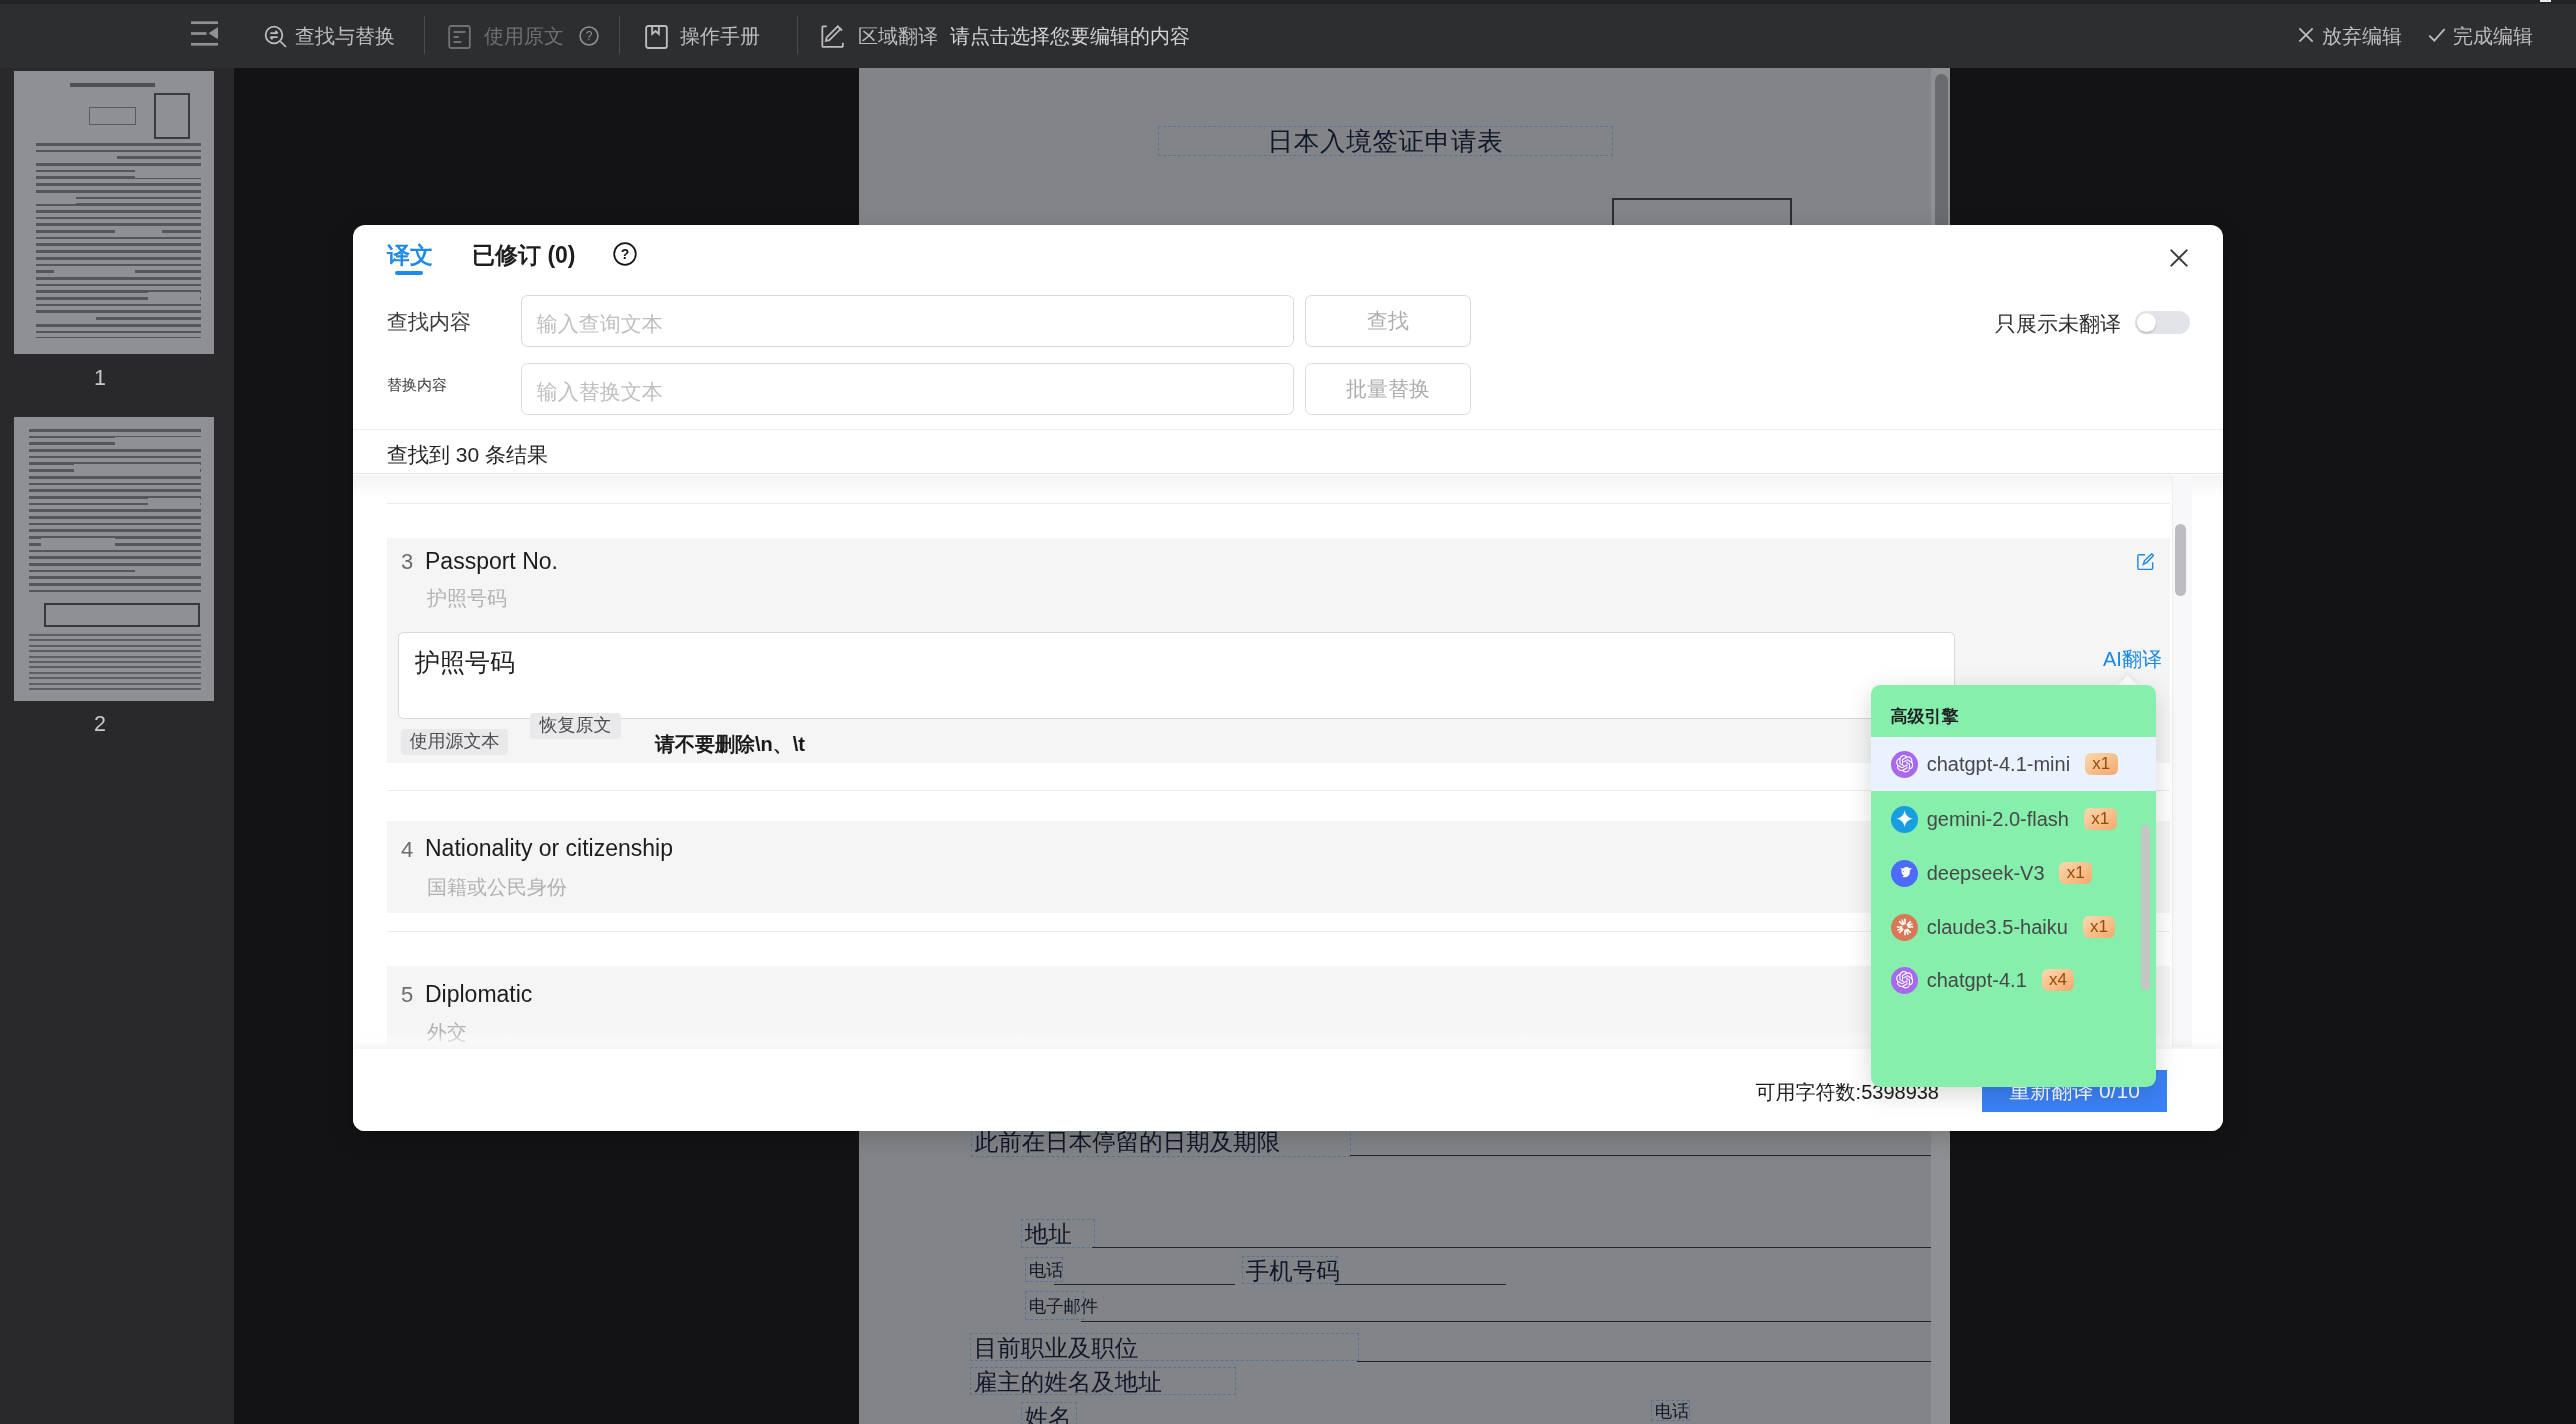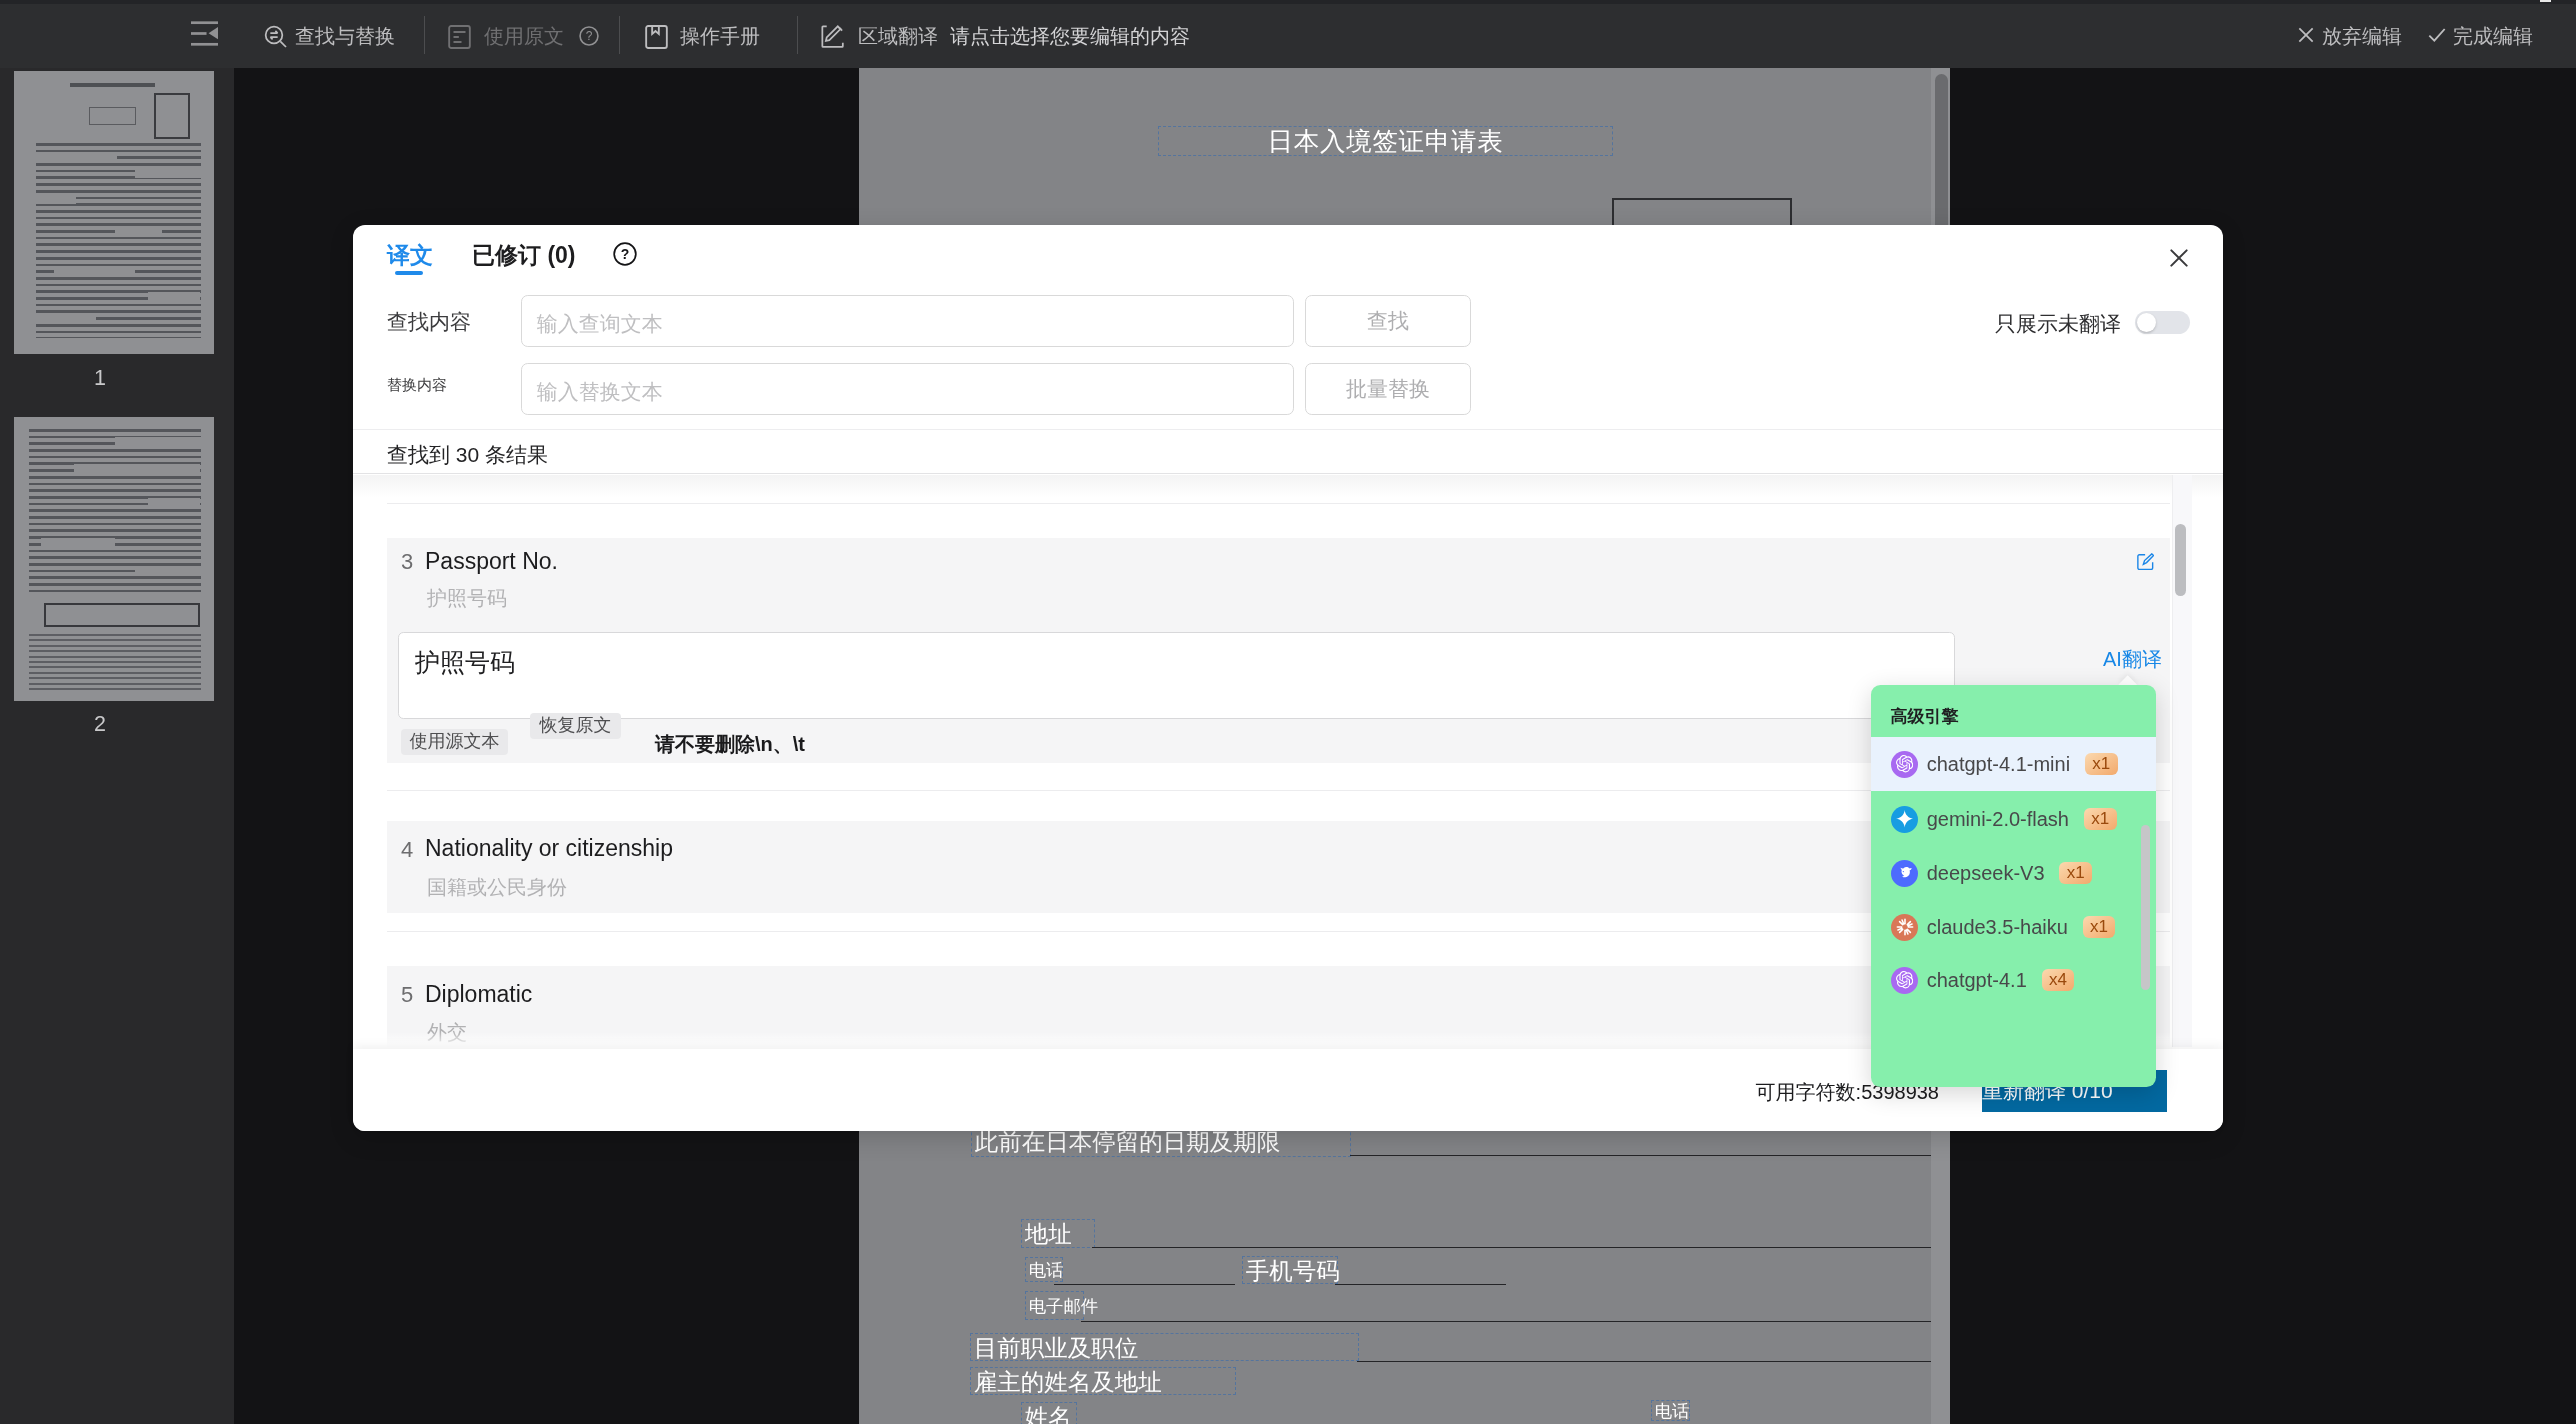--- a/index.html
+++ b/index.html
@@ -11,21 +11,21 @@
 .tbtxt{position:absolute;top:25.5px;height:21.5px;line-height:21.5px;font-size:20px;color:#bdbdbf;white-space:nowrap;}
 .tbsep{position:absolute;top:16px;width:1.3px;height:38px;background:#4c4d4f;}
 
 #sidebar{position:absolute;left:0;top:68px;width:234px;height:1356px;background:#29292b;}
 .thumb{position:absolute;left:14px;width:200px;background:#8f9093;}
 .tlabel{position:absolute;left:0;width:200px;text-align:center;color:#c9c9cb;font-size:21.5px;}
 
 #page{position:absolute;left:859px;top:68px;width:1091px;height:1356px;background:#838487;}
 #pagesb{position:absolute;left:1931px;top:68px;width:19px;height:1356px;background:#8f9093;}
 #pagesbthumb{position:absolute;left:1935px;top:74px;width:12.7px;height:335px;background:#6a6b6e;border-radius:6.7px;}
-.dbox{position:absolute;border:1.3px dashed #54749e;color:#ffffff;white-space:nowrap;}
+.dbox{position:absolute;border:1.3px dashed #54749e;color:#0f172a;white-space:nowrap;}
 .dline{position:absolute;height:1.3px;background:#242427;}
 .dtx{font-size:23.5px;}
 .dts{font-size:17.4px;}
 
 #modal{position:absolute;left:353px;top:225px;width:1870px;height:906px;background:#ffffff;border-radius:12px;box-shadow:0 6.7px 24px rgba(0,0,0,0.16);}
 .m{position:absolute;white-space:nowrap;}
 .inp{position:absolute;height:52px;border:1.3px solid #d9d9d9;border-radius:6.7px;box-sizing:border-box;background:#fff;}
 .inp span{position:absolute;left:14.8px;top:14px;font-size:21px;color:#bfbfc1;}
 .obtn{position:absolute;width:166px;height:52px;border:1.3px solid #d9d9d9;border-radius:6.7px;box-sizing:border-box;font-size:21px;color:#aeaeb0;text-align:center;line-height:50px;}
 .row{position:absolute;left:34px;width:1783px;background:#f5f5f6;}
@@ -210,21 +210,21 @@
   <div class="m" style="left:48px;top:757px;font-size:22px;color:#6d6d6f;">5</div>
   <div class="m" style="left:72px;top:756px;font-size:23px;color:#1c1c1e;">Diplomatic</div>
   <div class="m" style="left:74px;top:794px;font-size:20px;color:#b1b1b3;">外交</div>
   <div class="m" style="left:27px;top:807px;width:1798px;height:17.4px;background:linear-gradient(rgba(255,255,255,0),#ffffff 90%);"></div>
 
   <div class="m" style="left:1819px;top:250px;width:19px;height:572px;background:#f8f8fa;border-left:1.3px solid #eeeef0;"></div>
   <div class="m" style="left:1822px;top:299px;width:11.4px;height:72px;background:#bcbdc0;border-radius:5.4px;"></div>
 
   <div class="m" style="left:0;top:824px;width:1870px;height:82px;background:#fff;border-radius:0 0 12px 12px;box-shadow:0 -4px 9.4px rgba(0,0,0,0.05);"></div>
   <div class="m" style="left:1369px;top:854px;width:217px;font-size:20px;color:#1b1b1d;text-align:right;">可用字符数:5398938</div>
-  <div class="m" style="left:1629px;top:845px;width:185px;height:42px;background:#0369a1;border-radius:0;color:#fff;font-size:21px;line-height:42px;">重新翻译 0/10</div>
+  <div class="m" style="left:1629px;top:845px;width:185px;height:42px;background:#3b82f6;border-radius:0;color:#fff;font-size:21px;text-align:center;line-height:42px;">重新翻译 0/10</div>
 </div>
 <div id="engnotch"></div>
 <div id="engine">
   <div class="abs" style="left:19.5px;top:20px;font-size:17px;color:#1f1f21;font-weight:bold;">高级引擎</div>
   <div class="abs" style="left:0;top:52px;width:285px;height:54px;background:#e9f2fd;"></div>
   <div class="eng" style="top:52px;">
     <div class="eicon" style="background:#a869f1;">
       <svg width="17.4" height="17.4" viewBox="0 0 24 24" fill="#fff">
           <path d="M22.28 9.82a5.98 5.98 0 0 0-.52-4.91 6.05 6.05 0 0 0-6.51-2.9A6.07 6.07 0 0 0 4.98 4.18a5.98 5.98 0 0 0-4 2.9 6.05 6.05 0 0 0 .74 7.1 5.98 5.98 0 0 0 .51 4.91 6.05 6.05 0 0 0 6.51 2.9A5.98 5.98 0 0 0 13.26 24a6.06 6.06 0 0 0 5.77-4.21 5.99 5.99 0 0 0 4-2.9 6.06 6.06 0 0 0-.75-7.07zm-9.02 12.61a4.48 4.48 0 0 1-2.88-1.04l.14-.08 4.78-2.76a.79.79 0 0 0 .39-.68v-6.74l2.02 1.17a.07.07 0 0 1 .04.05v5.58a4.5 4.5 0 0 1-4.49 4.5zm-9.66-4.13a4.47 4.47 0 0 1-.53-3.01l.14.09 4.78 2.76a.77.77 0 0 0 .78 0l5.84-3.37v2.33a.08.08 0 0 1-.03.06L9.74 19.95a4.5 4.5 0 0 1-6.14-1.65zM2.34 7.9a4.49 4.49 0 0 1 2.37-1.97V11.6a.77.77 0 0 0 .39.68l5.81 3.35-2.02 1.17a.08.08 0 0 1-.07 0L4 14.01A4.5 4.5 0 0 1 2.34 7.9zm16.6 3.86L13.1 8.36 15.12 7.2a.08.08 0 0 1 .07 0l4.83 2.79a4.49 4.49 0 0 1-.68 8.1v-5.68a.79.79 0 0 0-.4-.65zm2.01-3.02-.14-.09-4.77-2.78a.78.78 0 0 0-.79 0L9.41 9.23V6.9a.07.07 0 0 1 .03-.06l4.83-2.79a4.5 4.5 0 0 1 6.68 4.66zM8.31 12.86l-2.02-1.16a.08.08 0 0 1-.04-.06V6.07a4.5 4.5 0 0 1 7.38-3.45l-.14.08L8.7 5.46a.79.79 0 0 0-.39.68zm1.1-2.37 2.6-1.5 2.61 1.5v3l-2.6 1.5-2.61-1.5z"></path>
         </svg>

